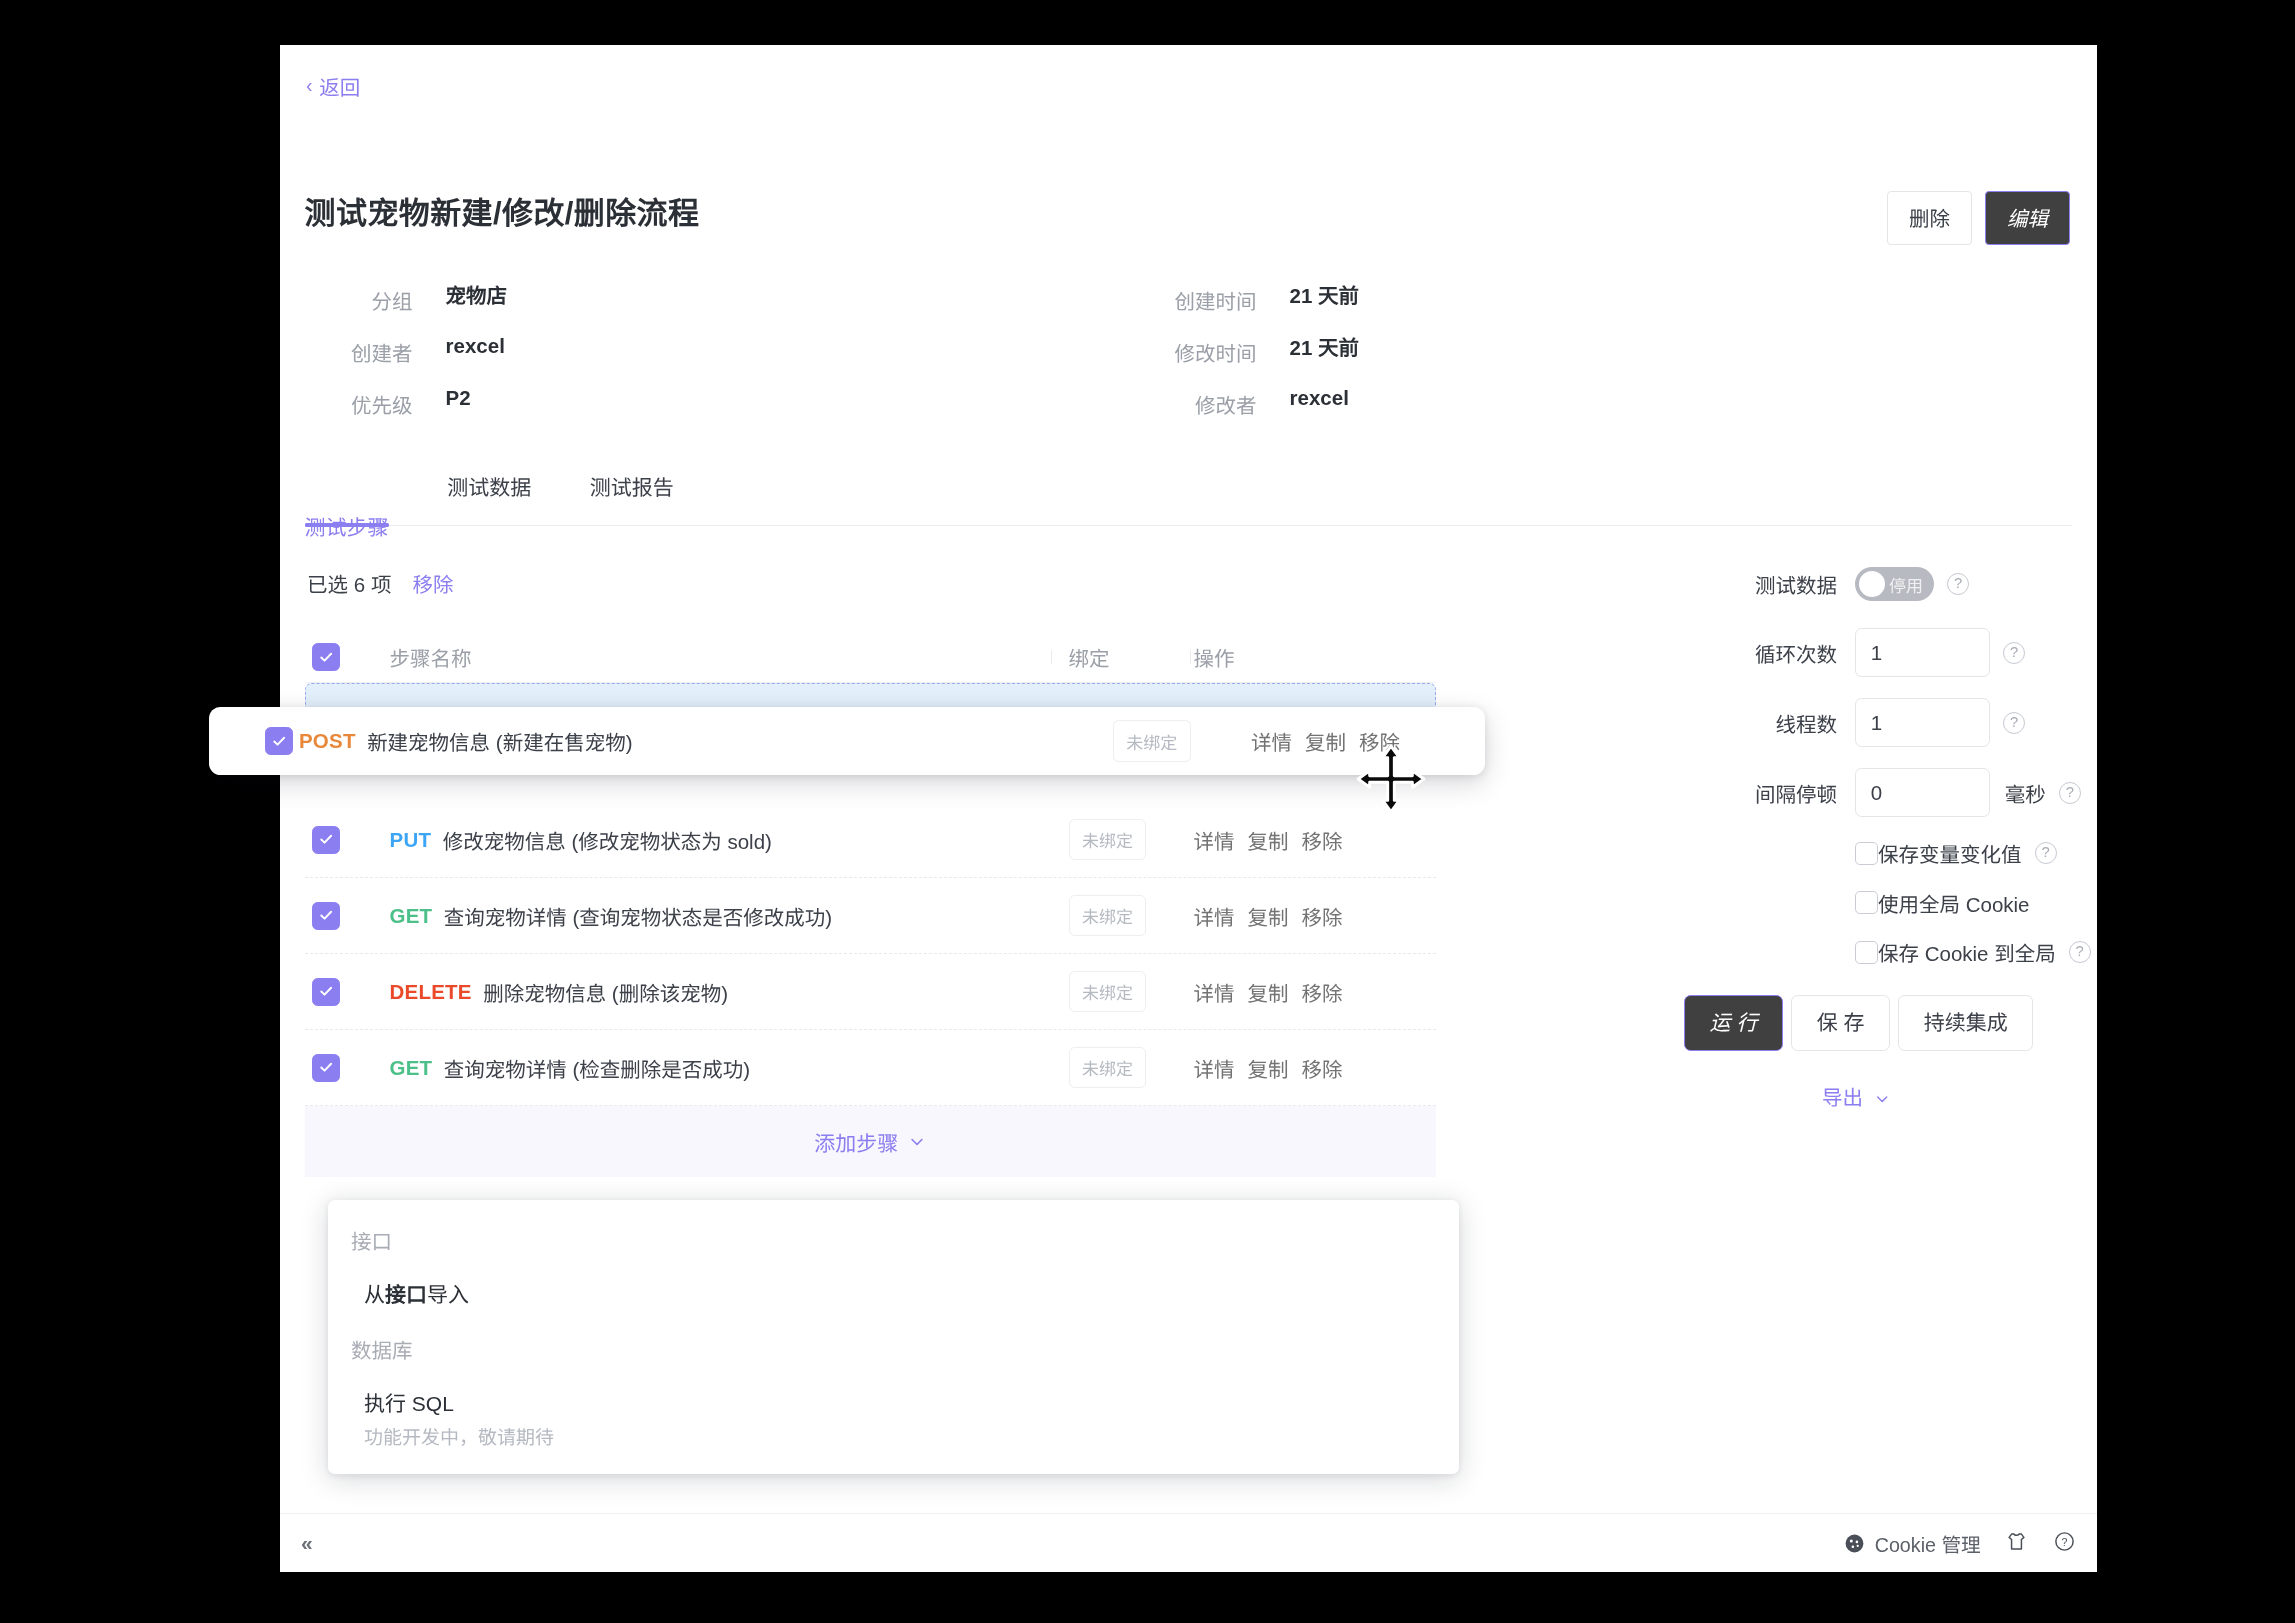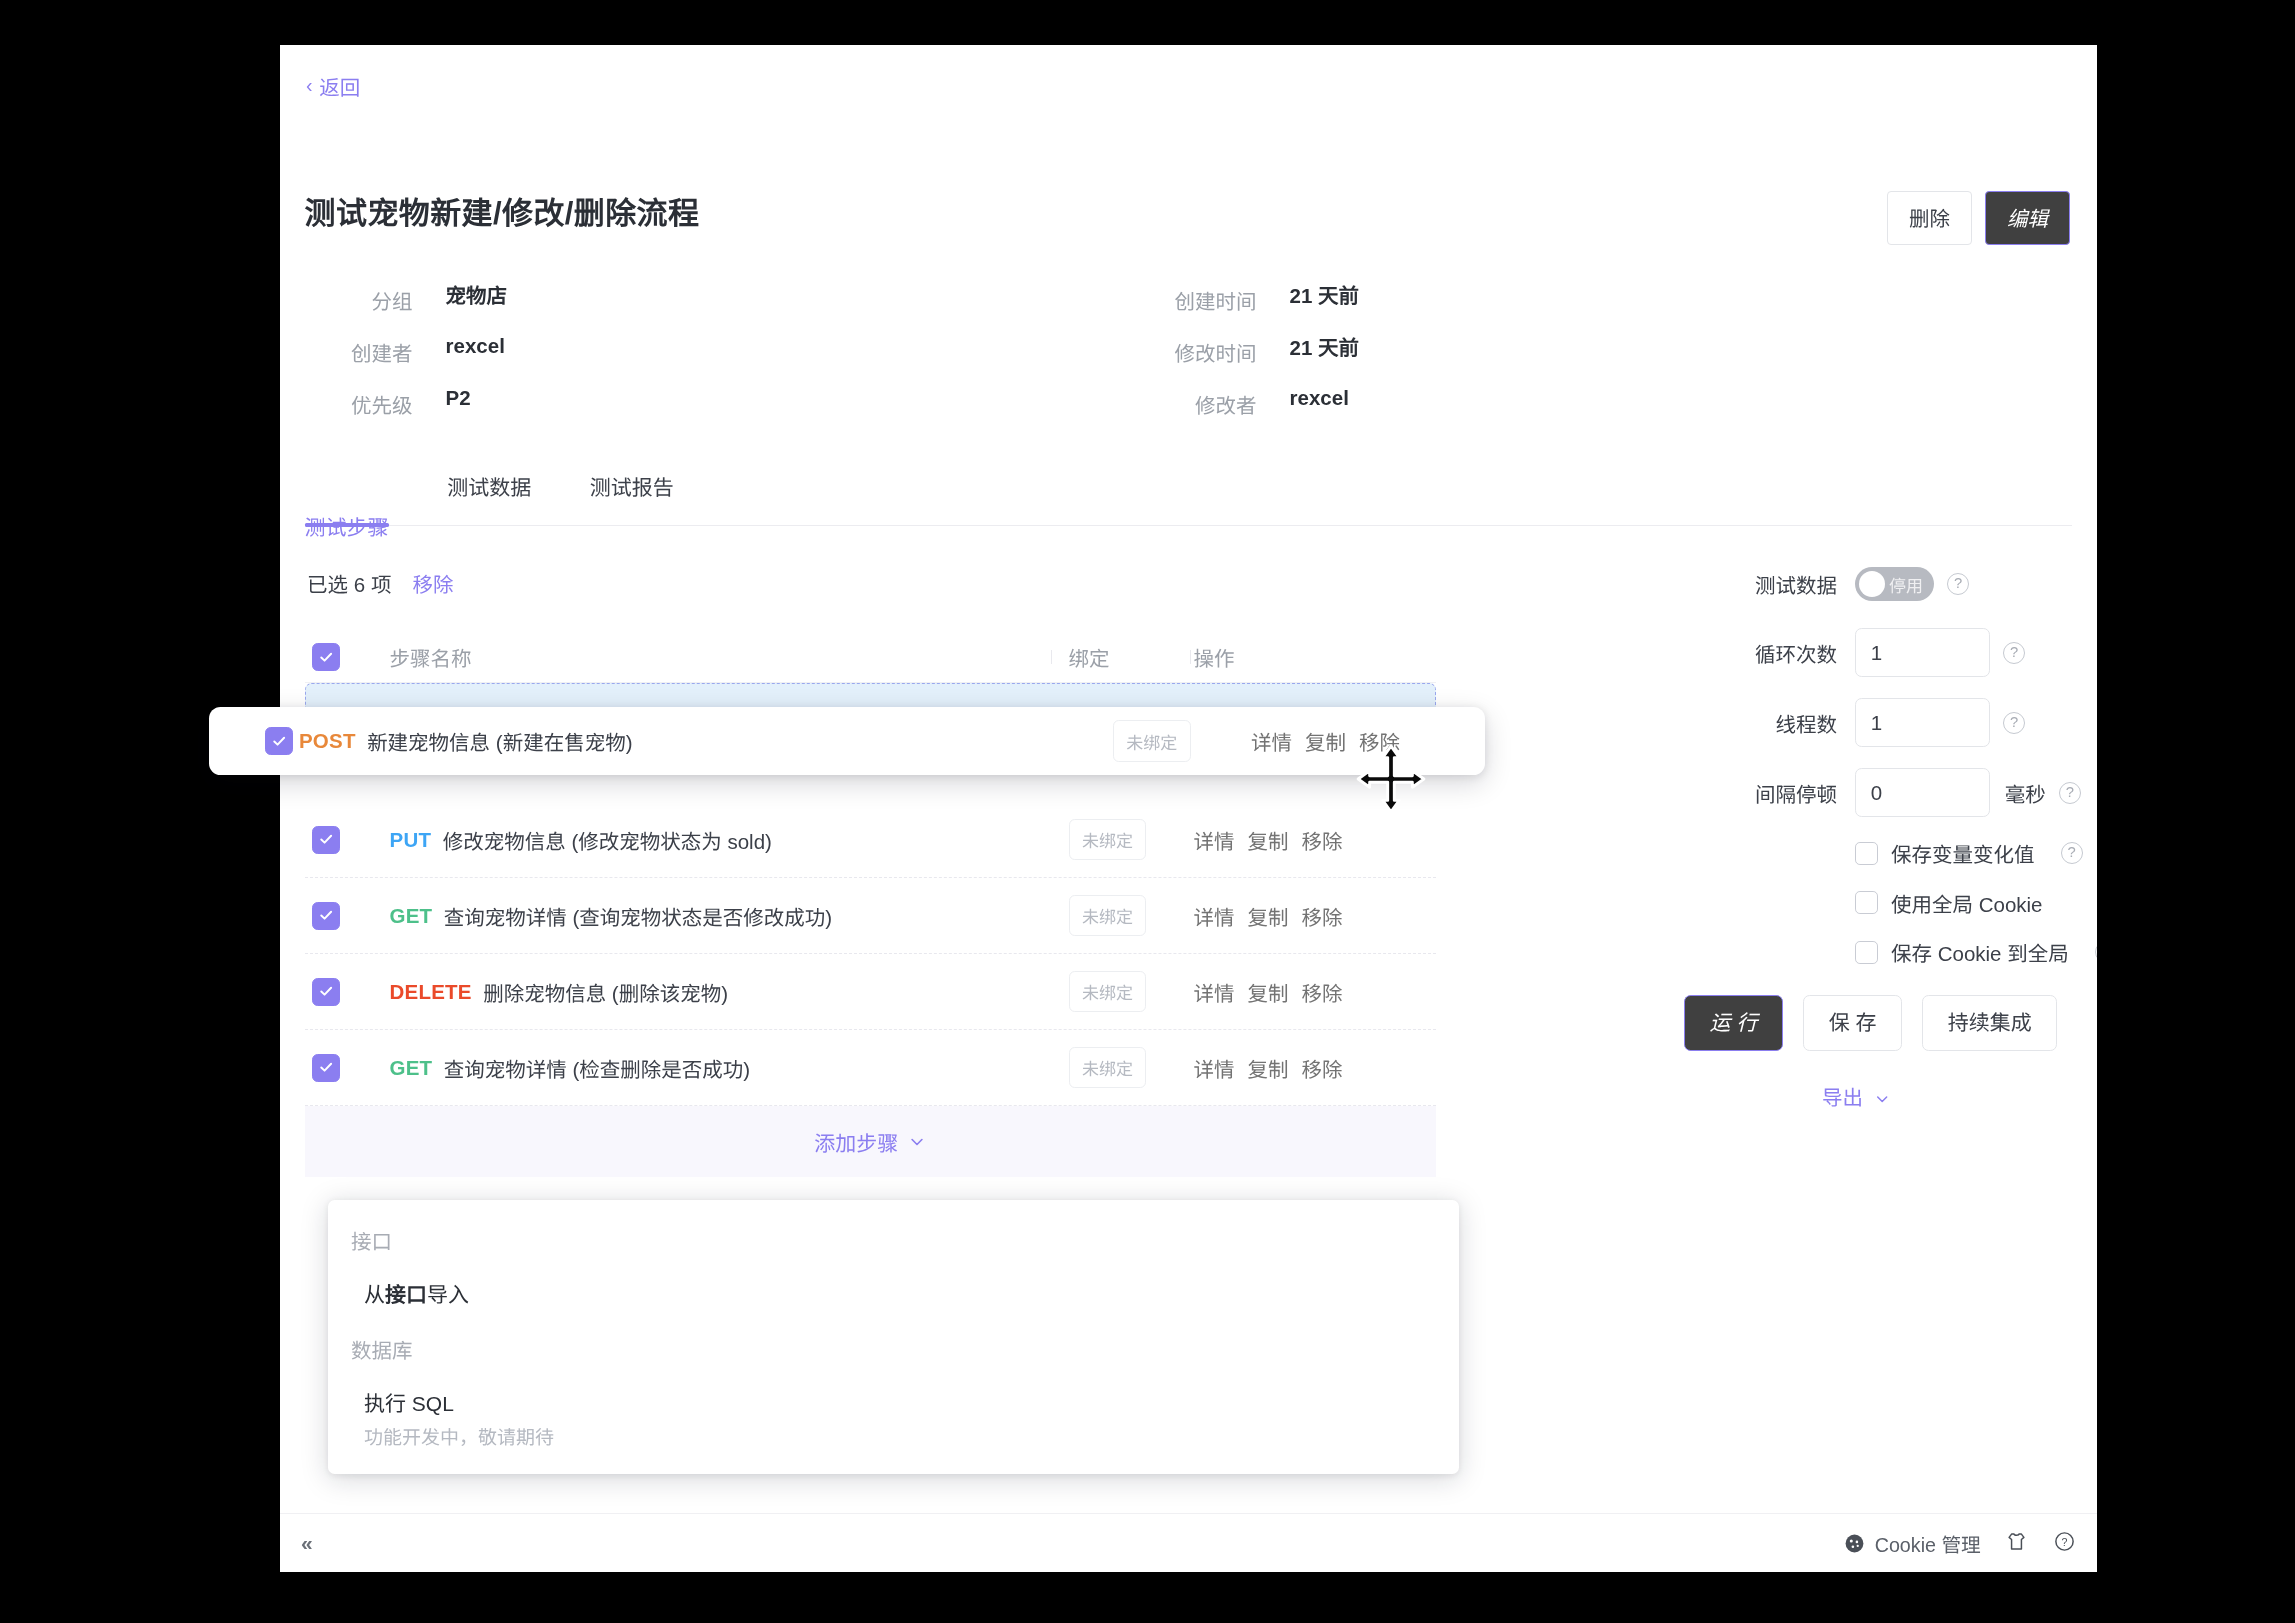--- a/index.html
+++ b/index.html
@@ -477,41 +477,40 @@
     display: inline-block;
     flex: 0 0 auto;
     box-sizing: border-box;
   }
 
   .cfg-check-row {
     display: flex;
     align-items: center;
     margin-left: 171px;
     margin-bottom: 19.7px;
-    gap: 13px;
   }
   .cfg-check-label {
     font-size: 20.5px;
     color: #3c4049;
     white-space: nowrap;
   }
   .cb-square {
     width: 23px;
     height: 23px;
     border: 1.2px solid #c9ccd4;
     border-radius: 4.9px;
     background: #fff;
     box-sizing: border-box;
     cursor: pointer;
     flex: 0 0 auto;
   }
 
   .cfg-buttons {
     display: flex;
-    gap: 20px;
+    gap: 8px;
     margin-left: 0;
     margin-top: 28px;
   }
   .btn-wide {
     height: 56px;
     line-height: 54px;
     border-radius: 6.6px;
     font-size: 21px;
     padding: 0 24.6px;
     cursor: pointer;

